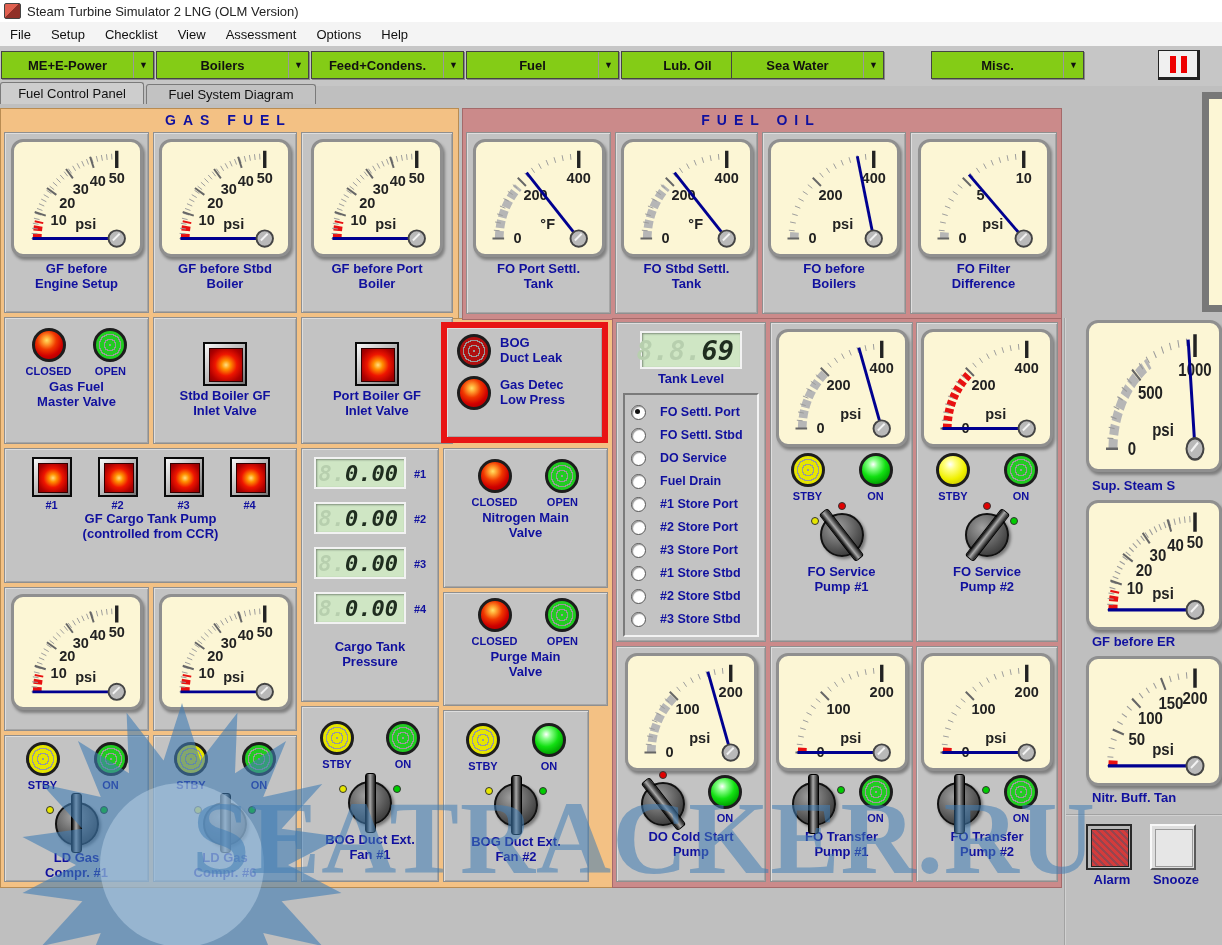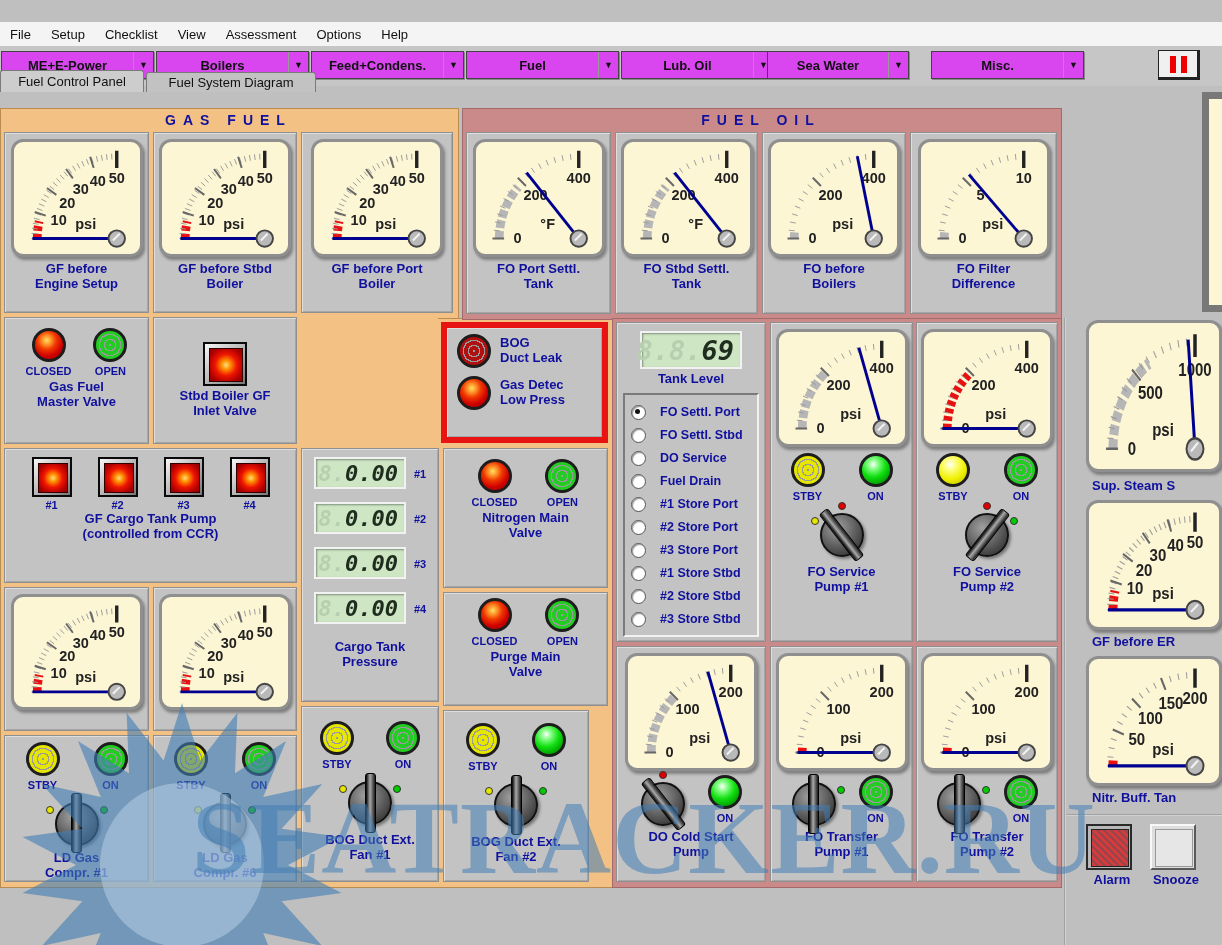--- a/index.html
+++ b/index.html
@@ -8,32 +8,32 @@
   
   .titlebar{position:absolute;left:0;top:0;width:1222px;height:22px;background:#ffffff;
             display:flex;align-items:center;gap:6px;padding-left:4px;box-sizing:border-box;}
   .appicon{width:15px;height:14px;border:1px solid #444;border-radius:2px;
            background:linear-gradient(135deg,#e06050 0 45%,#903028 45% 100%);}
   .title-text{font-size:13px;color:#222;}
   .menubar{position:absolute;left:0;top:22px;width:1222px;height:24px;background:#f4f4f4;
            border-bottom:1px solid #d8d8d8;display:flex;align-items:center;}
   .mitem{font-size:13px;color:#111;padding:3px 10px;cursor:default;}
   .toolbar{position:absolute;left:0;top:46px;width:1222px;height:40px;background:#c6c6c6;}
-  .tbtn{position:absolute;top:5px;height:28px;background:#d946ef;border:1px solid #444;
+  .tbtn{position:absolute;top:5px;height:28px;background:#84cc16;border:1px solid #444;
         box-shadow:1px 1px 0 #888;display:flex;align-items:stretch;box-sizing:border-box;}
   .tlab{flex:1;display:flex;align-items:center;justify-content:center;font-weight:bold;
         font-size:13px;color:#111;}
   .tarr{width:19px;border-left:1px solid #999;display:flex;align-items:center;justify-content:center;
         font-size:9px;color:#111;}
   .pausebtn{position:absolute;left:1158px;top:4px;width:42px;height:30px;background:#f0f0f0;
             border:1px solid #222;border-right-width:3px;border-bottom-width:3px;
             display:flex;align-items:center;justify-content:center;gap:5px;box-sizing:border-box;}
   .pbar{width:6px;height:17px;background:#ee0000;}
   .tabstrip{position:absolute;left:0;top:86px;width:1222px;height:22px;}
-  .tab{position:absolute;bottom:16px;font-size:13px;color:#111;display:flex;align-items:center;
+  .tab{position:absolute;bottom:4px;font-size:13px;color:#111;display:flex;align-items:center;
        justify-content:center;border:1px solid #7a7a7a;border-bottom:none;
        border-radius:3px 3px 0 0;box-sizing:border-box;}
   .tab.active{left:0;width:144px;height:22px;background:#cdcdcd;z-index:2;}
   .tab.inactive{left:146px;width:170px;height:20px;background:#c2c2c2;}
   
   .secbg{position:absolute;}
   .bg-orange{background:#f3c184;border:1px solid #b98c52;}
   .bg-pink{background:#cb8a8a;border:1px solid #a46a6a;}
   .sechead{position:absolute;height:20px;display:flex;align-items:center;justify-content:center;
            font-size:14px;font-weight:bold;letter-spacing:7px;color:#10109e;}
@@ -102,20 +102,24 @@
   .wm{position:absolute;pointer-events:none;z-index:60;}
   .wmtext{left:192px;top:778px;width:1030px;height:125px;overflow:hidden;white-space:nowrap;
           font-family:"Liberation Serif",serif;font-weight:bold;font-size:104px;
           color:rgba(65,125,180,0.55);letter-spacing:1px;}
 </style>
 </head>
 <body>
 
 <div id="app">
 
+  <div class="titlebar">
+    <span class="appicon"></span>
+    <span class="title-text">Steam Turbine Simulator 2 LNG (OLM Version)</span>
+  </div>
 
   <div class="menubar">
       <span class="mitem">File</span>
       <span class="mitem">Setup</span>
       <span class="mitem">Checklist</span>
       <span class="mitem">View</span>
       <span class="mitem">Assessment</span>
       <span class="mitem">Options</span>
       <span class="mitem">Help</span>
     </div>
@@ -135,21 +139,21 @@
           <span class="tarr">▼</span>
         </div>
         <div class="tbtn" style="left: 466px; width: 153px;">
           <span class="tlab">Fuel</span>
           <span class="tarr">▼</span>
         </div>
         <div class="tbtn" style="left: 621px; width: 153px;">
           <span class="tlab">Lub. Oil</span>
           <span class="tarr">▼</span>
         </div>
-        <div class="tbtn" style="left: 767px; width: 142px;">
+        <div class="tbtn" style="left: 731px; width: 153px;">
           <span class="tlab">Sea Water</span>
           <span class="tarr">▼</span>
         </div>
         <div class="tbtn" style="left: 931px; width: 153px;">
           <span class="tlab">Misc.</span>
           <span class="tarr">▼</span>
         </div>
       </div>
     <div class="pausebtn">
       <span class="pbar"></span>
@@ -331,20 +335,26 @@
         <span class="lamplab">OPEN</span>
       </div>
     </div>
     <div class="cap w96">Gas Fuel Master Valve</div>
   </div>
   <div class="cell" style="left:153px;top:317px;width:144px;height:127px;justify-content:center;">
     <div class="sqbtn">
         <div class="in"></div>
       </div>
     <div class="cap w96">Stbd Boiler GF Inlet Valve</div>
+  </div>
+  <div class="cell" style="left:301px;top:317px;width:152px;height:127px;justify-content:center;">
+    <div class="sqbtn">
+        <div class="in"></div>
+      </div>
+    <div class="cap w96">Port Boiler GF Inlet Valve</div>
   </div>
 
   <div class="cell alarmbox" style="left:441px;top:322px;width:167px;height:121px;align-items:flex-start;padding:6px 0 16px 10px;">
     <div style="display:flex;align-items:center;gap:9px;">
       <span class="lamp lamp--red-off"></span>
       <span class="cap" style="text-align:left;margin:0;">
         <span>BOG</span><br>
         <span>Duct Leak</span>
       </span>
     </div>

